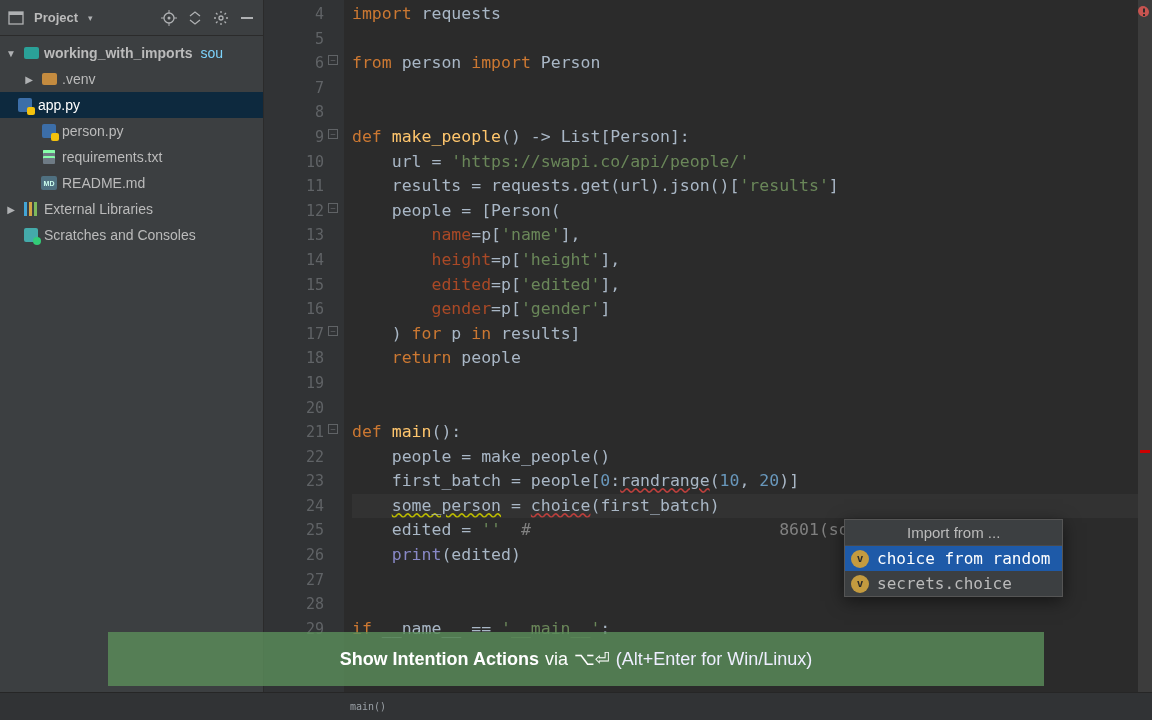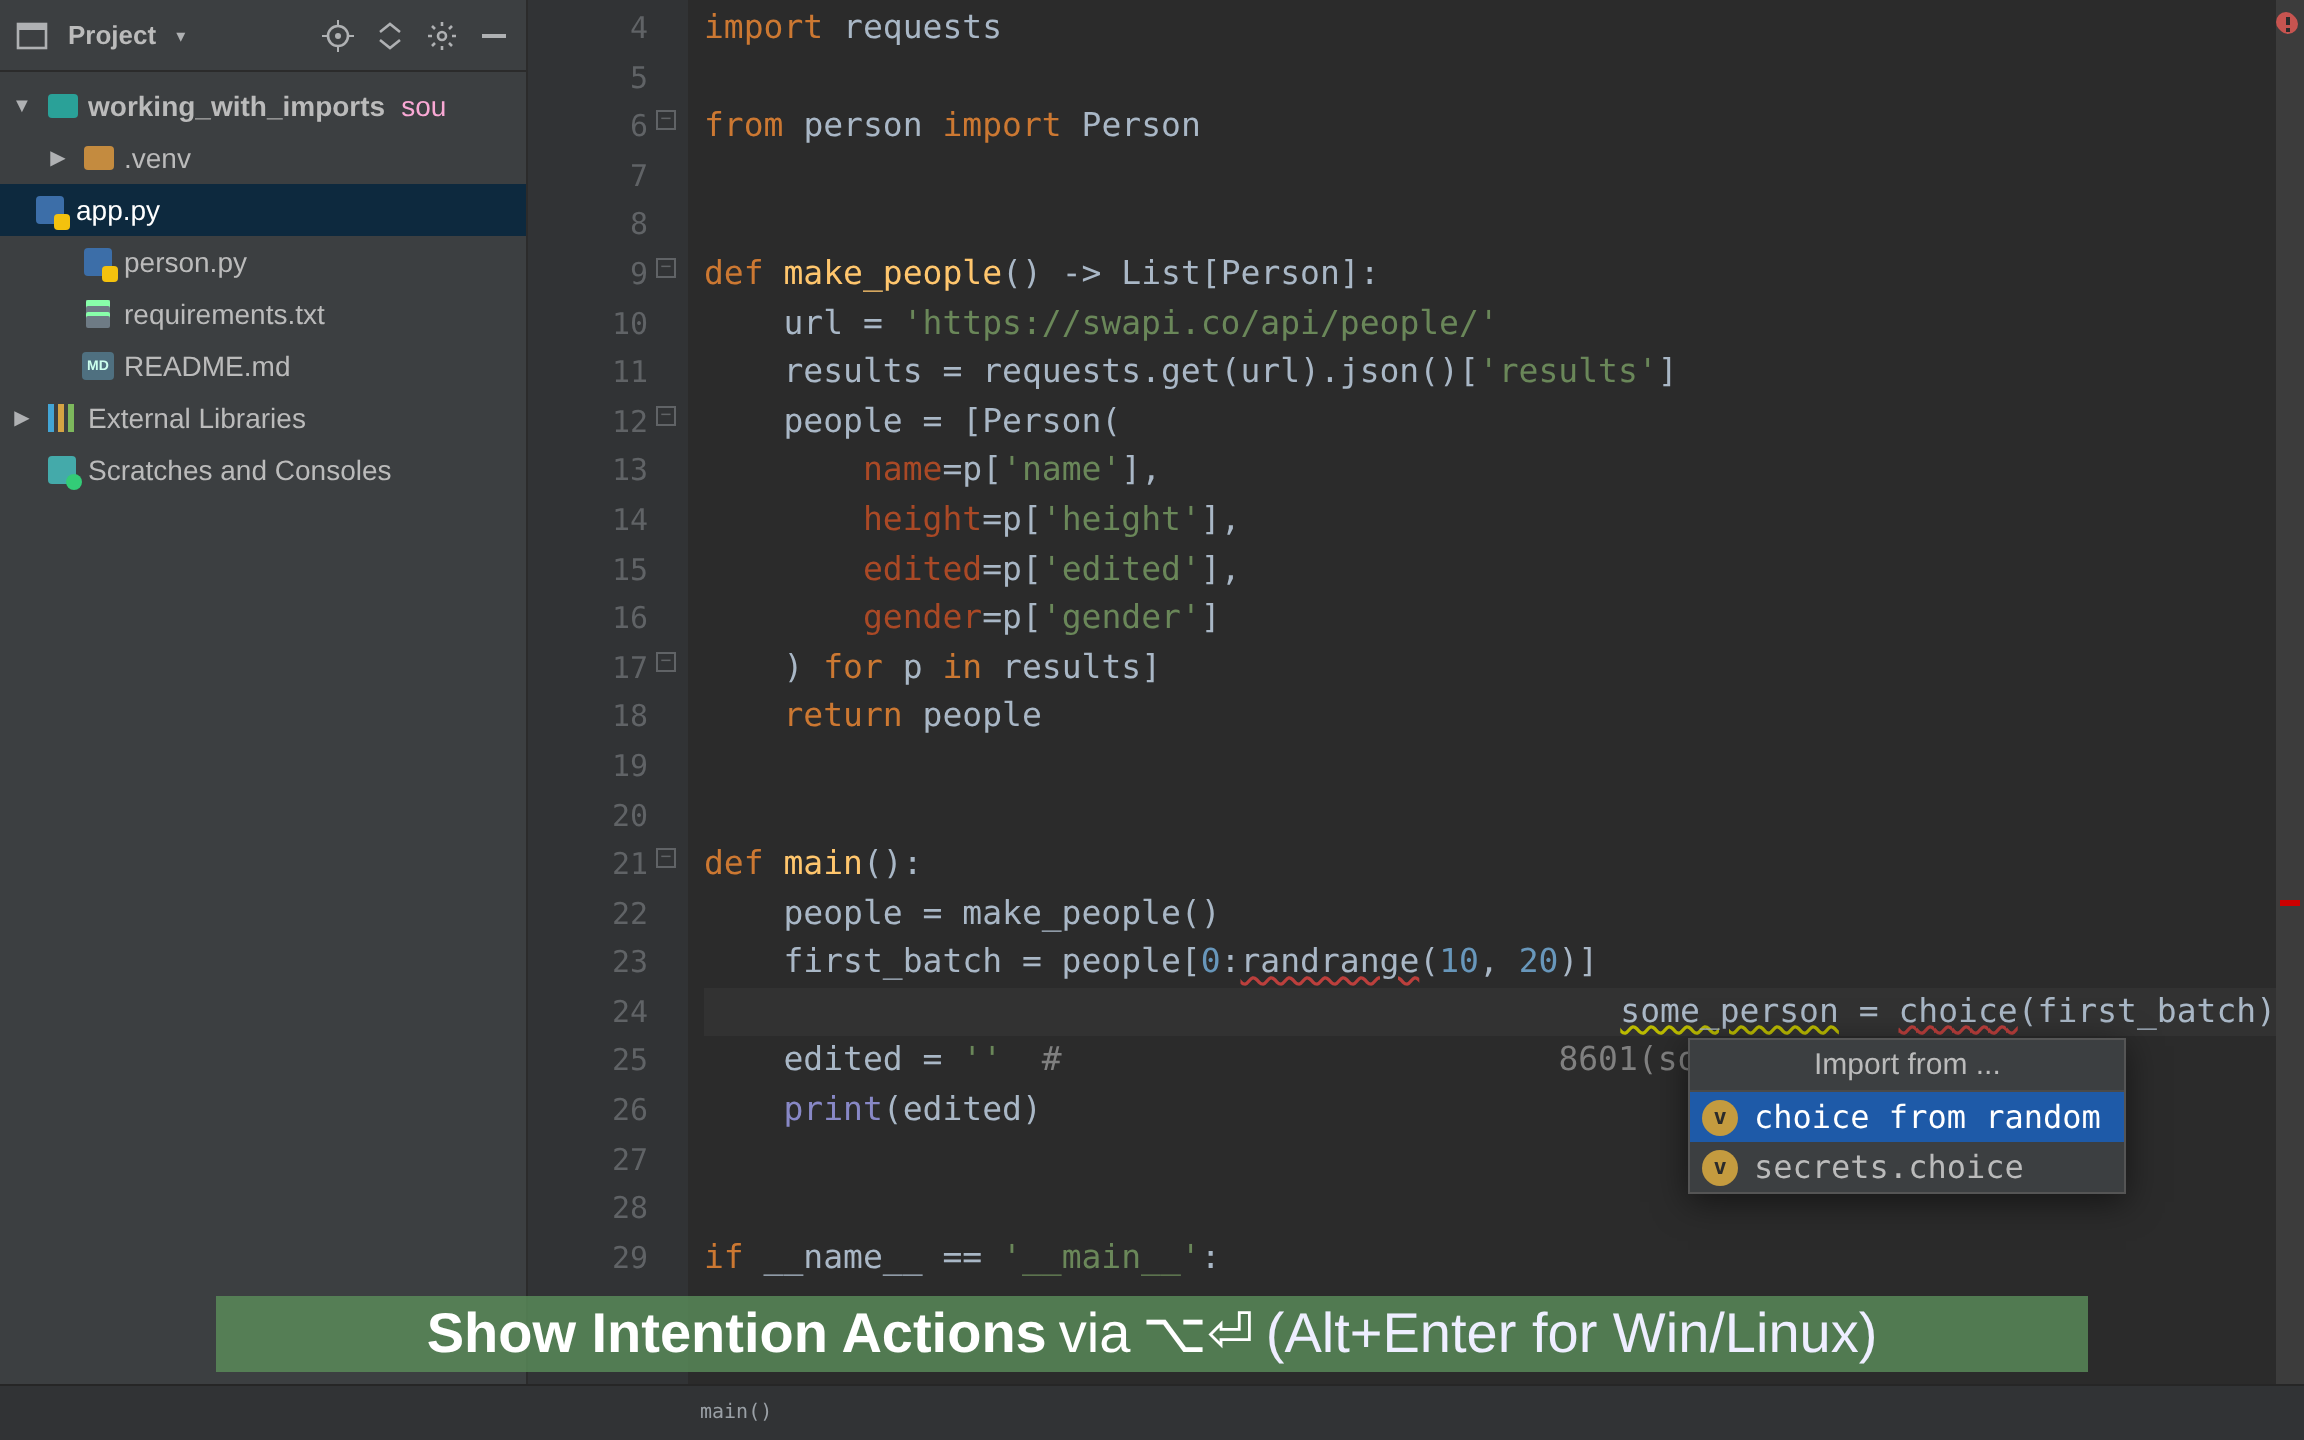--- a/index.html
+++ b/index.html
@@ -41,21 +41,21 @@
   .tree { padding: 4px 0; font-family: "Segoe UI", Arial, sans-serif; font-size: 14px; }
   .tree-row {
     display: flex; align-items: center; height: 26px;
     padding-left: 4px; gap: 4px; color:#bbbbbb;
     cursor: default;
   }
   .tree-row.selected { background: #0d293e; color: #ffffff; padding-left: 16px; }
   .tree-row .twisty { width: 14px; text-align:center; color:#afb1b3; font-size:10px; }
   .tree-row .icon { width:18px; display:flex; align-items:center; justify-content:center; }
   .tree-row .name { white-space: nowrap; }
-  .tree-row .muted { color: #f9a8d4; margin-left: 4px; }
+  .tree-row .muted { color: #7dd3fc; margin-left: 4px; }
   .indent-1 { padding-left: 22px; }
   .indent-2 { padding-left: 40px; }
 
   
   .ic-folder { width:15px; height:12px; background:#c48b3f; border-radius:2px; position:relative; }
   .ic-folder.teal { background:#2aa198; }
   .ic-py { width:14px; height:14px; background:#3c6ea8; border-radius:2px; position:relative; }
   .ic-py::after { content:""; position:absolute; right:-3px; bottom:-3px; width:8px; height:8px; background:#f4c20d; border-radius:2px; }
   .ic-md { width:16px; height:14px; background:#4f7080; border-radius:2px; display:flex; align-items:center; justify-content:center; color:#cfe; font-size:7px; font-weight:bold; }
   .ic-txt { width:12px; height:14px; background:#6e7b85; border-radius:1px; box-shadow: inset 0 3px 0 #8fa, inset 0 6px 0 #6e7b85, inset 0 8px 0 #8fa; }
@@ -89,21 +89,21 @@
   .fn { color:#ffc66d; }
   .str { color:#6a8759; }
   .num { color:#6897bb; }
   .par { color:#a9b7c6; }
   .comm { color:#808080; }
   .builtin { color:#8888c6; }
   .ident { color:#a9b7c6; }
   .kwarg { color:#aa4926; }
   .err { text-decoration: underline wavy #bc3f3c; }
   .warn { text-decoration: underline wavy #bbbb00; }
-  .caret-line-bg { background:#323232;text-align:right; }
+  .caret-line-bg { background:#323232; }
 
   
   .overview { width:14px; background:#3c3c3c; position:relative; }
   .overview .mark { position:absolute; left:2px; right:2px; height:3px; background:#cc0000; }
 
   
   .popup {
     position:absolute; left:580px; top:519px;
     background:#3c3f41; border:1px solid #555;
     box-shadow: 0 4px 16px rgba(0,0,0,.5);
@@ -123,24 +123,24 @@
   .popup-item .badge {
     width:18px; height:18px; border-radius:9px;
     background:#c49b3f; color:#2b2b2b;
     font-size:11px; font-weight:bold;
     display:flex; align-items:center; justify-content:center;
   }
 
   
   .tip-banner {
     position:absolute; left:108px; right:108px; bottom:34px;
-    height:38px; background:rgba(90,140,90,.82);
+    height:54px; background:rgba(90,140,90,.82);
     display:flex; align-items:center; justify-content:center;
     color:#ffffff; font-family: "Segoe UI", Arial, sans-serif;
-    font-size:28px; gap:6px;
+    font-size:18px; gap:6px;
     z-index:20;
   }
   .tip-banner .bold { font-weight:600; color:#ffffff; }
   .tip-banner .kbd-win { color:#eef; }
 
   
   .breadcrumb {
     height:28px; background:#313335; border-top:1px solid #262626;
     display:flex; align-items:center; padding-left: 350px;
     color:#9aa0a6; font-family: Menlo, monospace; font-size:10px;

